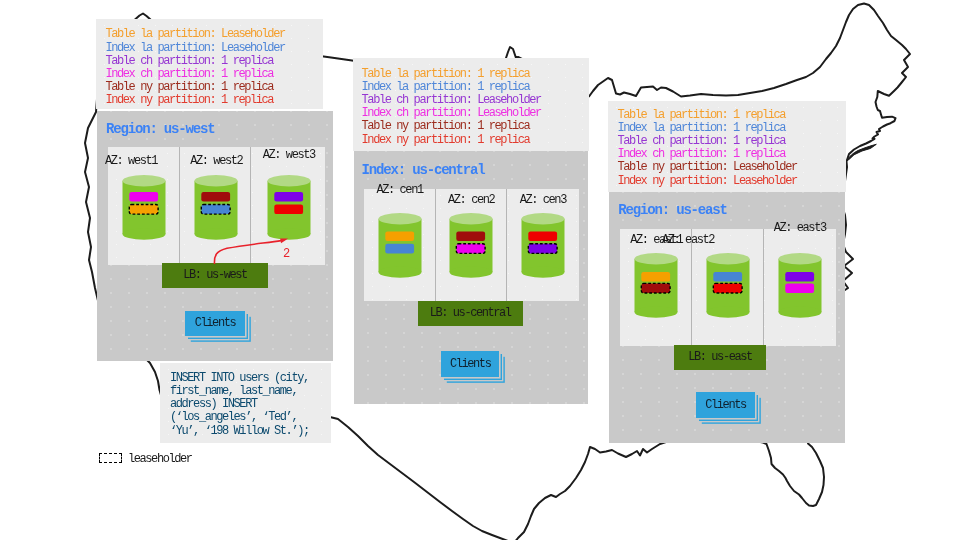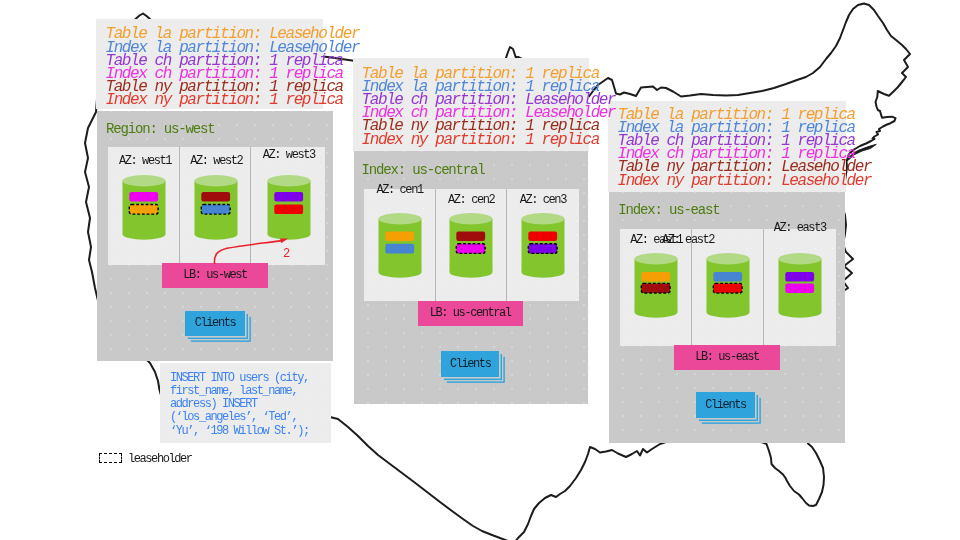--- a/index.html
+++ b/index.html
@@ -1,40 +1,40 @@
 <!DOCTYPE html>
 <html><head><meta charset="utf-8"><style>
 html,body{margin:0;padding:0;}
 body{width:960px;height:540px;position:relative;background:#fff;overflow:hidden;
      font-family:"Liberation Mono",monospace;}
 .abs{position:absolute;}
 .box{position:absolute;background:#ececec;background-image:radial-gradient(circle,rgba(255,255,255,.6) .6px,rgba(255,255,255,0) .8px);background-size:17px 13px;}
 .reg{position:absolute;background:#c9c9c9;background-image:radial-gradient(circle,rgba(255,255,255,.5) .6px,rgba(255,255,255,0) .8px);background-size:18px 14px;background-position:5px 7px;}
-.annl{white-space:pre;font-size:16px;letter-spacing:-1.42px;line-height:13.12px;font-style:italic;}
-.ttl{position:absolute;white-space:pre;font-size:14px;letter-spacing:-1.17px;color:#4d7c0f;font-weight:normal;}
+.annl{white-space:pre;font-size:12px;letter-spacing:-1.42px;line-height:13.12px;}
+.ttl{position:absolute;white-space:pre;font-size:14px;letter-spacing:-1.17px;color:#3b82f6;font-weight:bold;}
 .azlbl{position:absolute;white-space:pre;font-size:12px;letter-spacing:-1.42px;color:#1a1a1a;text-align:center;}
-.lb{position:absolute;background:#ec4899;text-align:center;font-size:12px;letter-spacing:-1.42px;color:#1a1a1a;}
+.lb{position:absolute;background:#4d7c0f;text-align:center;font-size:12px;letter-spacing:-1.42px;color:#1a1a1a;}
 .cl{position:absolute;background:#2fa3dc;text-align:center;font-size:12px;letter-spacing:-1.42px;color:#10212e;
     box-shadow:1.6px 1.6px 0 #c9c9c9,3px 3px 0 #2fa3dc,4.4px 4.4px 0 #c9c9c9,5.8px 5.8px 0 #2fa3dc;}
-.code{position:absolute;white-space:pre;font-size:12px;letter-spacing:-1.42px;line-height:13.12px;color:#3b82f6;}
+.code{position:absolute;white-space:pre;font-size:12px;letter-spacing:-1.42px;line-height:13.12px;color:#0c4a6e;}
 .sep{position:absolute;background:#b5b5b5;width:1px;}
 </style></head><body>
 <svg class="abs" style="left:0;top:0;z-index:0" width="960" height="540" viewBox="0 0 960 540">
 <path d="M143,13.5 L139.5,15.5 L135,19.5 L128,26 L121,34 L114,44 L108,56 L103,70 L99.5,84 L97,99 L96,112 L88,128 L85,143 L88,158 L85,172 L89,187 L86,202 L90,218 L88,232 L91,247 L89,260 L92,272 L95,288 L99,305 L106,322 L117,336 L131,348 L143,356 L150,363 L155,372 L158,381 L159.5,390 L163,402 L168,414 L175,423 L186,428 L200,432 L215,434 L230,437 L245,440 L258,441 L270,441 L282,440 L295,437 L308,432 L320,425 L330,417 L338,419 L348,427 L358,436 L368,446 L378,455 L390,464 L402,473 L414,482 L427,492 L440,502 L452,511 L463,519 L473,526 L482,531 L492,535 L500,538 L508,541 L514,543 L518,538 L524,532 L528,524 L531,516 L534,509 L539,503 L545,498 L551,495 L556,497 L560,494 L565,491 L570,486 L576,478 L581,470 L585,462 L588,454 L590,447 L595,449 L600,452.5 L606,451.5 L612,450 L618,453.5 L626,457 L632,454 L637,451 L640,455.5 L643,449 L647,452.5 L652,449 L660,444 L672,440 L688,437 L705,436 L722,437 L740,439 L755,441 L763,442.5 L766.5,444 L769,451 L771,458 L771.5,464 L775,468 L779,471 L783,474.5 L785.5,478 L787,481 L790,486 L794,491 L799,494.5 L802,498 L806,503 L809,505.5 L813,506 L816,505 L819,499 L822,492 L823.5,485 L824,477 L823,468 L820,461 L816,453 L812,447 L808,443.5 L812,428 L816,412 L820,396 L824,380 L828,364 L832,348 L836,332 L839,316 L841,302 L842,292 L848,288 L843,281 L852,273 L844,266 L853,259 L846,252 L843,244 L845,234 L846,225 L845,215 L842,206 L839,199 L841,193 L843,187 L845,181 L846,174 L847,167 L846.5,161.5 L849,154 L854,149.5 L860,146 L866,143.5 L871,141 L874.5,138.8 L872.5,138.5 L874.5,136.5 L878,134.5 L876.5,132 L880,131 L879,129 L883,126.5 L887,124.5 L890.5,123.2 L894.5,121 L895.5,118.2 L892,116.7 L887,117 L882,117.8 L881,114.5 L880,111 L877.8,110 L876.5,106.5 L875.5,102 L877.3,97 L877.8,91 L884,94 L889,95.8 L894,91 L897.5,87.5 L902,82 L906,77 L902,73 L908,67 L904,60 L910,54 L906,49 L902,45 L896,40 L891,36 L887,30 L883,23 L878,16 L874,10 L869,5 L864,3.5 L858,5 L853,9 L849,15 L846,22 L843,30 L840,38 L836,46 L831,53 L826,59 L820,67 L813,73 L806,77 L797,80 L786,84 L774,88 L762,91 L750,93 L738,95 L726,95.5 L713,95 L701,94 L690,95.5 L681,96.5 L673,91.5 L666,88 L661,87.5 L657,90 L653,86.5 L647,87 L641,87.5 L636,96 L630,94 L624,92.5 L620,94.5 L616,93.5 L612,80 L608,78 L603,81.5 L598,85 L593,91 L589,96.5 L583,91 L577,85 L570,79 L562,74 L553,70 L543,66 L533,63 L524,60 L518,57 L516,58 L513,49 L510,47 L508,52 L506,58 L503,62 L497,61 L488,62 L478,62.5 L466,63 L452,63.5 L438,64 L424,64 L410,63.5 L396,63 L382,62.5 L368,62 L358,61.5 L352,60.5 L345,59.5 L338,58.5 L331,57.5 L320,56 L305,54 L290,52.5 L274,51 L258,49.5 L242,47.5 L226,45.5 L210,43 L196,40 L183,36.5 L174,33 L165,29 L157,24.5 L151,20 L146.5,16 Z" fill="none" stroke="#1c1c1c" stroke-width="2" stroke-linejoin="round" stroke-linecap="round"></path>
 <path d="M846.8,161 C849,156.5 853,153 858,150.5 L865,147.8 L871,145.8 L876.3,144.3 L870.5,148.4 L862,151 L854,154.8 L849.3,159.2 Z" fill="#1c1c1c" stroke="#1c1c1c" stroke-width="1"></path>
 <path d="M613,196 L617,191 L620,190" fill="none" stroke="#1c1c1c" stroke-width="1.6"></path>
 </svg>
 <div class="box" style="left:96px;top:19px;width:227px;height:90.4px;z-index:1"></div>
 <div class="abs annl" style="left:105.5px;top:28.4px;z-index:2"><div style="color:#f49f2d">Table la partition: Leaseholder</div><div style="color:#4f86d8">Index la partition: Leaseholder</div><div style="color:#9636d2">Table ch partition: 1 replica</div><div style="color:#ee2fe2">Index ch partition: 1 replica</div><div style="color:#9c2c1e">Table ny partition: 1 replica</div><div style="color:#e23b2e">Index ny partition: 1 replica</div></div>
 <div class="reg" style="left:97px;top:111px;width:236px;height:250px;z-index:1"></div>
 <div class="ttl" style="left:106px;top:120.9px;z-index:2">Region: us-west</div>
 <div class="box" style="left:107.5px;top:146.5px;width:217.5px;height:118px;z-index:2"></div>
 <div class="sep" style="left:178.8px;top:146.5px;height:118px;z-index:3"></div>
 <div class="sep" style="left:250.4px;top:146.5px;height:118px;z-index:3"></div>
-<div class="azlbl" style="left:105px;top:153.5px;width:80px;z-index:3">AZ: west1</div>
+<div class="azlbl" style="left:91px;top:153.5px;width:80px;z-index:3">AZ: west1</div>
 <div class="azlbl" style="left:176.25px;top:153.5px;width:80px;z-index:3">AZ: west2</div>
 <div class="azlbl" style="left:248.75px;top:148px;width:80px;z-index:3">AZ: west3</div>
 <svg class="abs" style="left:121.8px;top:174.5px;z-index:3" width="44" height="66" viewBox="0 0 44 66">
 <rect x="0.5" y="5.8" width="43" height="53.2" fill="#82c52d"></rect>
 <ellipse cx="22" cy="59" rx="21.5" ry="5.7" fill="#82c52d"></ellipse>
 <ellipse cx="22" cy="5.8" rx="21.5" ry="5.7" fill="#b2d985"></ellipse>
 <rect x="7.3" y="16.9" width="28.8" height="9.6" rx="2.2" fill="#ee00ee"></rect>
     <rect x="7.3" y="29.5" width="28.8" height="9.6" rx="2.2" fill="#f5a000" stroke="#000" stroke-width="1.4" stroke-dasharray="2.8,1.9"></rect>
 </svg>
 <svg class="abs" style="left:194.2px;top:174.5px;z-index:3" width="44" height="66" viewBox="0 0 44 66">
@@ -82,21 +82,21 @@
 <ellipse cx="22" cy="59" rx="21.5" ry="5.7" fill="#82c52d"></ellipse>
 <ellipse cx="22" cy="5.8" rx="21.5" ry="5.7" fill="#b2d985"></ellipse>
 <rect x="7.3" y="18.4" width="28.8" height="9.6" rx="2.2" fill="#ee0000"></rect>
     <rect x="7.3" y="30.8" width="28.8" height="9.6" rx="2.2" fill="#7e00e8" stroke="#000" stroke-width="1.4" stroke-dasharray="2.8,1.9"></rect>
 </svg>
 <div class="lb" style="left:417.5px;top:301.4px;width:105.4px;height:24.8px;line-height:24.8px;z-index:4">LB: us-central</div>
 <div class="cl" style="left:441px;top:351.4px;width:58.4px;height:26px;line-height:26px;z-index:4">Clients</div>
 <div class="box" style="left:607.5px;top:100.9px;width:238.5px;height:91.1px;z-index:1"></div>
 <div class="abs annl" style="left:617.5px;top:108.9px;z-index:2"><div style="color:#f49f2d">Table la partition: 1 replica</div><div style="color:#4f86d8">Index la partition: 1 replica</div><div style="color:#9636d2">Table ch partition: 1 replica</div><div style="color:#ee2fe2">Index ch partition: 1 replica</div><div style="color:#9c2c1e">Table ny partition: Leaseholder</div><div style="color:#e23b2e">Index ny partition: Leaseholder</div></div>
 <div class="reg" style="left:608.7px;top:192px;width:236.6px;height:251.4px;z-index:1"></div>
-<div class="ttl" style="left:618.3px;top:201.8px;z-index:2">Index: us-east</div>
+<div class="ttl" style="left:618.3px;top:201.8px;z-index:2">Region: us-east</div>
 <div class="box" style="left:620.3px;top:228.9px;width:215.3px;height:117.1px;z-index:2"></div>
 <div class="sep" style="left:690.6px;top:228.9px;height:117.1px;z-index:3"></div>
 <div class="sep" style="left:762.8px;top:228.9px;height:117.1px;z-index:3"></div>
 <div class="azlbl" style="left:616.1833333333333px;top:232.9px;width:80px;z-index:3">AZ: east1</div>
 <div class="azlbl" style="left:648px;top:232.9px;width:80px;z-index:3">AZ: east2</div>
 <div class="azlbl" style="left:759.7166666666666px;top:221px;width:80px;z-index:3">AZ: east3</div>
 <svg class="abs" style="left:634.2px;top:252.6px;z-index:3" width="44" height="66" viewBox="0 0 44 66">
 <rect x="0.5" y="5.8" width="43" height="53.2" fill="#82c52d"></rect>
 <ellipse cx="22" cy="59" rx="21.5" ry="5.7" fill="#82c52d"></ellipse>
 <ellipse cx="22" cy="5.8" rx="21.5" ry="5.7" fill="#b2d985"></ellipse>
@@ -110,21 +110,21 @@
 <rect x="7.3" y="19" width="28.8" height="9.6" rx="2.2" fill="#4785d3"></rect>
     <rect x="7.3" y="30.4" width="28.8" height="9.6" rx="2.2" fill="#ee0000" stroke="#000" stroke-width="1.4" stroke-dasharray="2.8,1.9"></rect>
 </svg>
 <svg class="abs" style="left:777.7px;top:252.6px;z-index:3" width="44" height="66" viewBox="0 0 44 66">
 <rect x="0.5" y="5.8" width="43" height="53.2" fill="#82c52d"></rect>
 <ellipse cx="22" cy="59" rx="21.5" ry="5.7" fill="#82c52d"></ellipse>
 <ellipse cx="22" cy="5.8" rx="21.5" ry="5.7" fill="#b2d985"></ellipse>
 <rect x="7.3" y="19" width="28.8" height="9.6" rx="2.2" fill="#7e00e8"></rect>
     <rect x="7.3" y="30.4" width="28.8" height="9.6" rx="2.2" fill="#ee00ee"></rect>
 </svg>
-<div class="lb" style="left:674px;top:345px;width:106px;height:24.5px;line-height:24.5px;z-index:4">LB: us-east</div>
+<div class="lb" style="left:674px;top:345px;width:92px;height:24.5px;line-height:24.5px;z-index:4">LB: us-east</div>
 <div class="cl" style="left:696px;top:392px;width:59px;height:26px;line-height:26px;z-index:4">Clients</div>
 <svg class="abs" style="left:0;top:0;z-index:6" width="960" height="540" viewBox="0 0 960 540">
 <path d="M214.5,264 C214,255 216.5,251 227,248.3 C247,244.6 269,242.6 281,240.6" fill="none" stroke="#e8212b" stroke-width="1.6"></path>
 <polygon points="288.2,238.4 281,243.2 280.2,238.6" fill="#e8212b"></polygon>
 <text x="283" y="257" font-family="Liberation Mono,monospace" font-size="12" fill="#e8212b">2</text>
 </svg>
 <div class="box" style="left:160.2px;top:362.7px;width:171.1px;height:80.5px;z-index:5"></div>
 <div class="code" style="left:170px;top:372.1px;z-index:6"><div>INSERT INTO users (city,</div><div>first_name, last_name,</div><div>address) INSERT</div><div>(‘los_angeles’, ‘Ted’,</div><div>‘Yu’, ‘198 Willow St.’);</div></div>
 <div class="abs" style="left:99px;top:452.5px;width:23px;height:10px;border:1.6px dashed #000;box-sizing:border-box;z-index:2"></div>
 <div class="abs" style="left:128px;top:451.8px;font-size:12px;letter-spacing:-1.42px;color:#1a1a1a;z-index:2">leaseholder</div>

